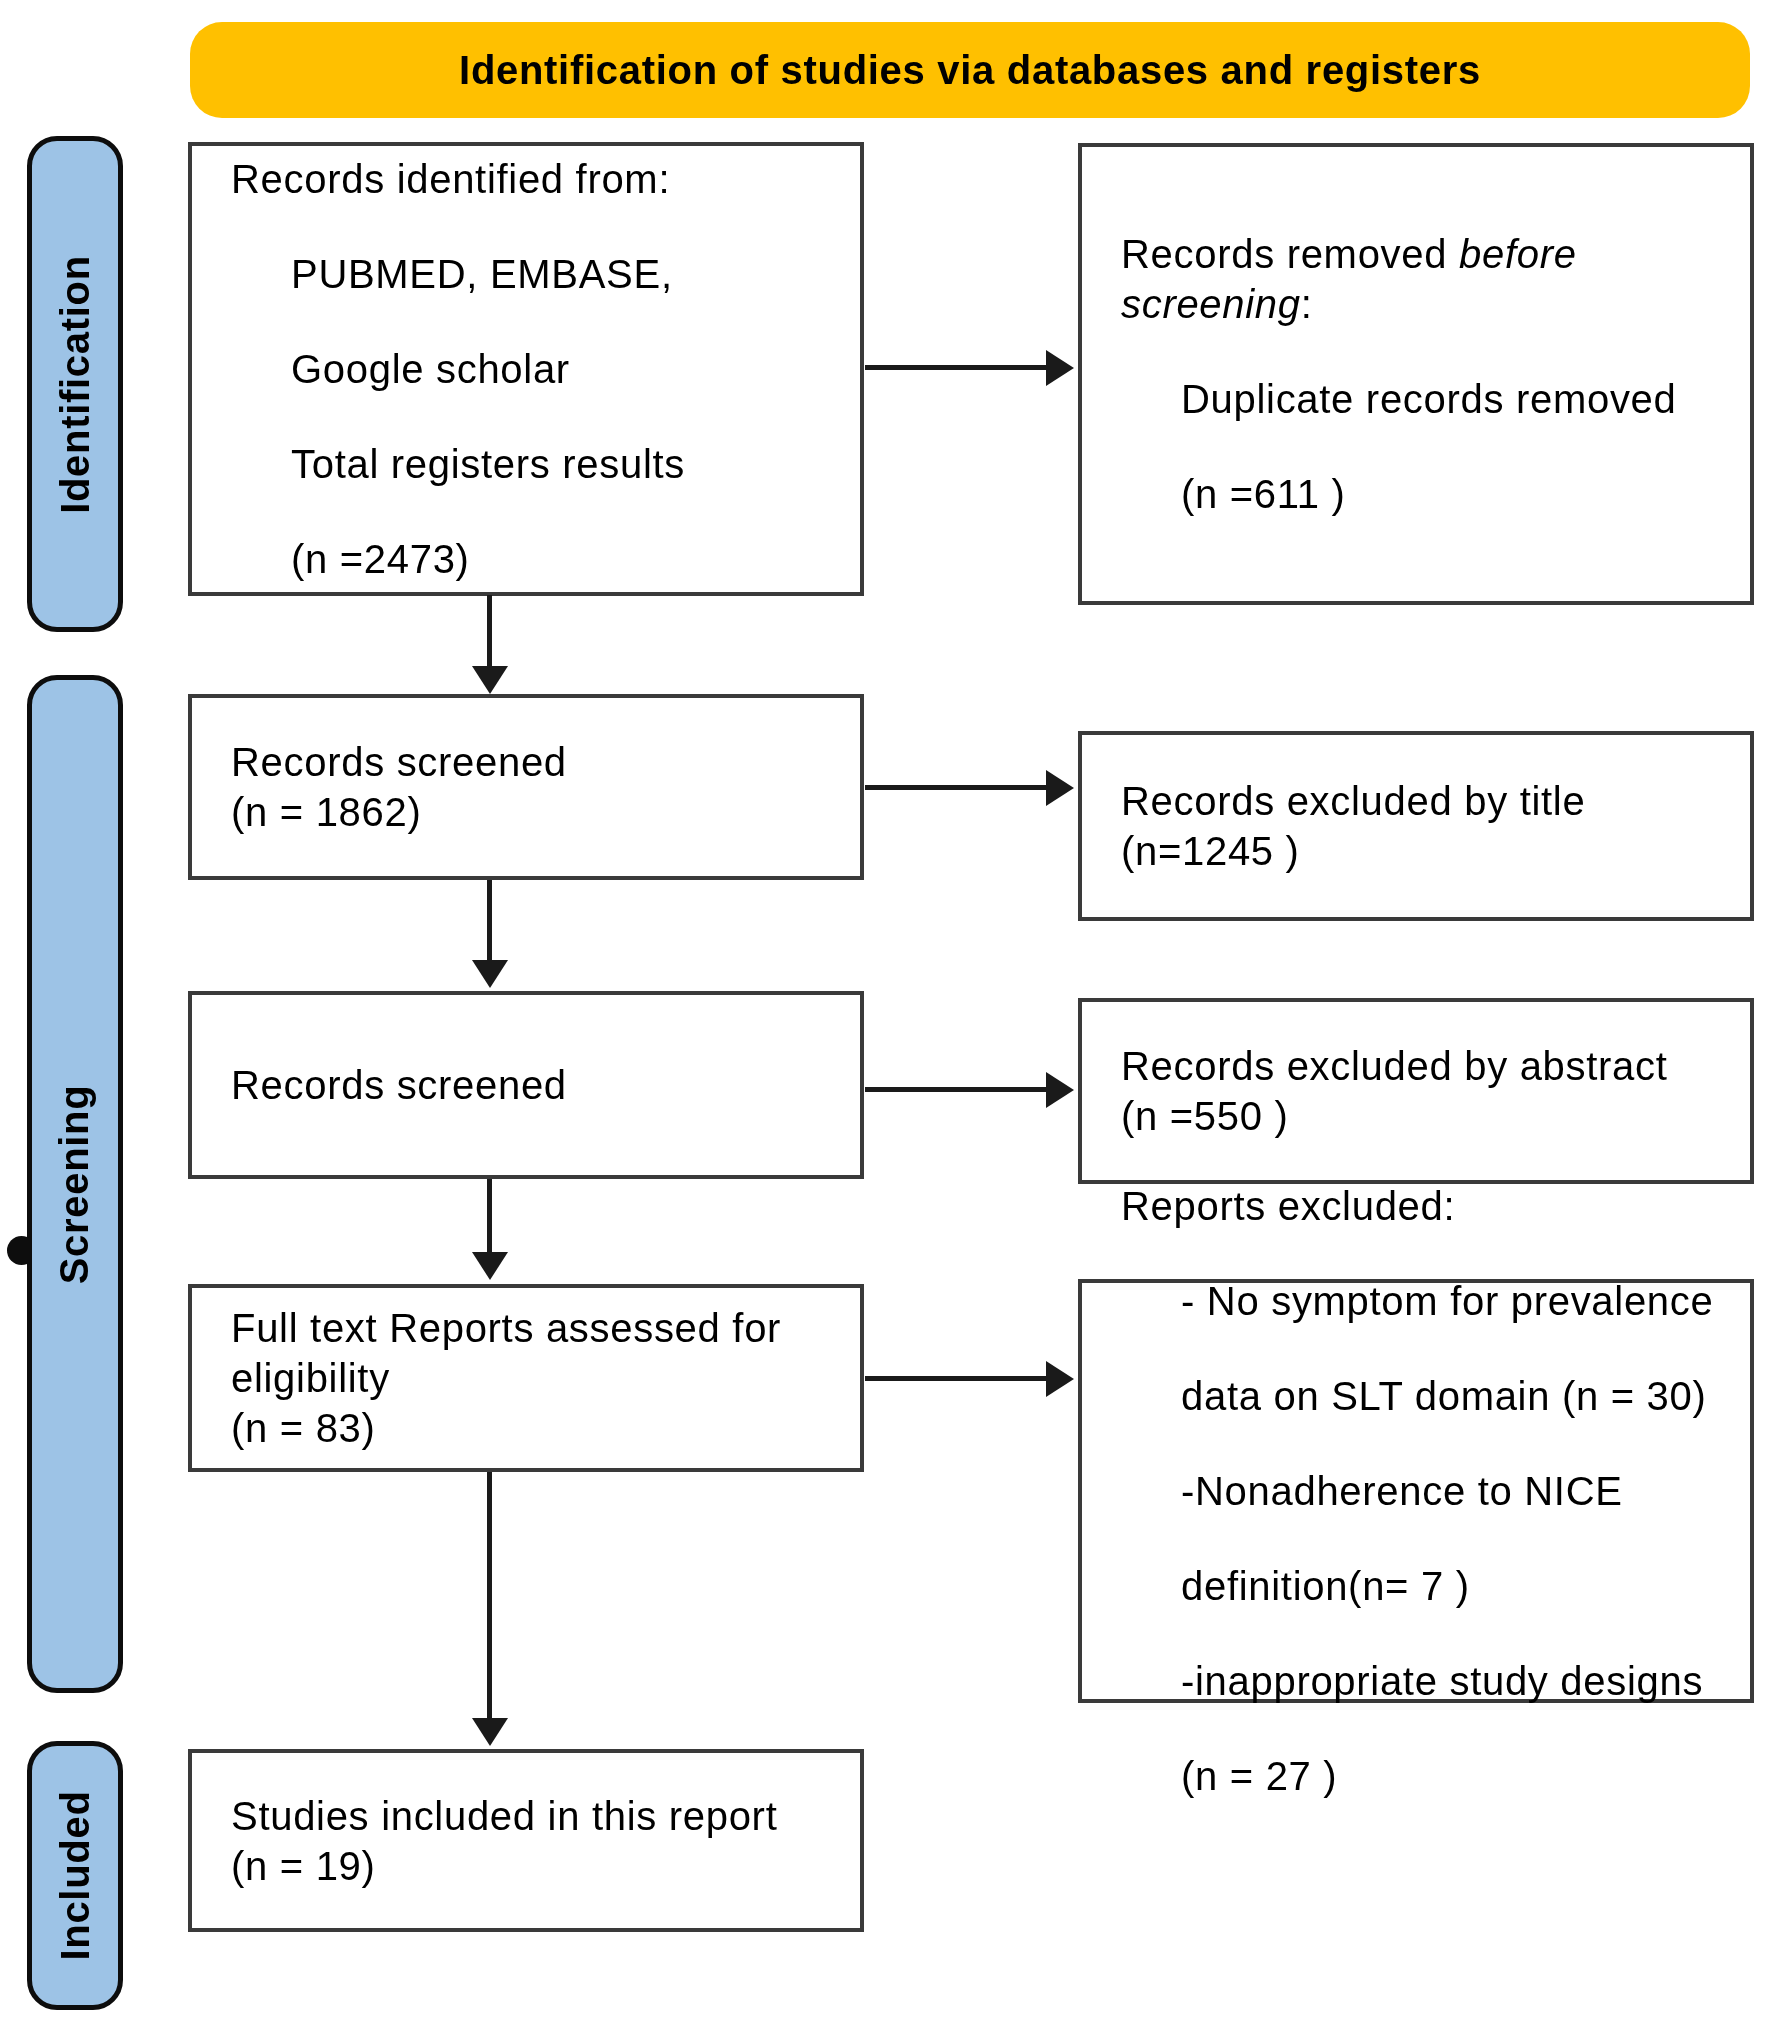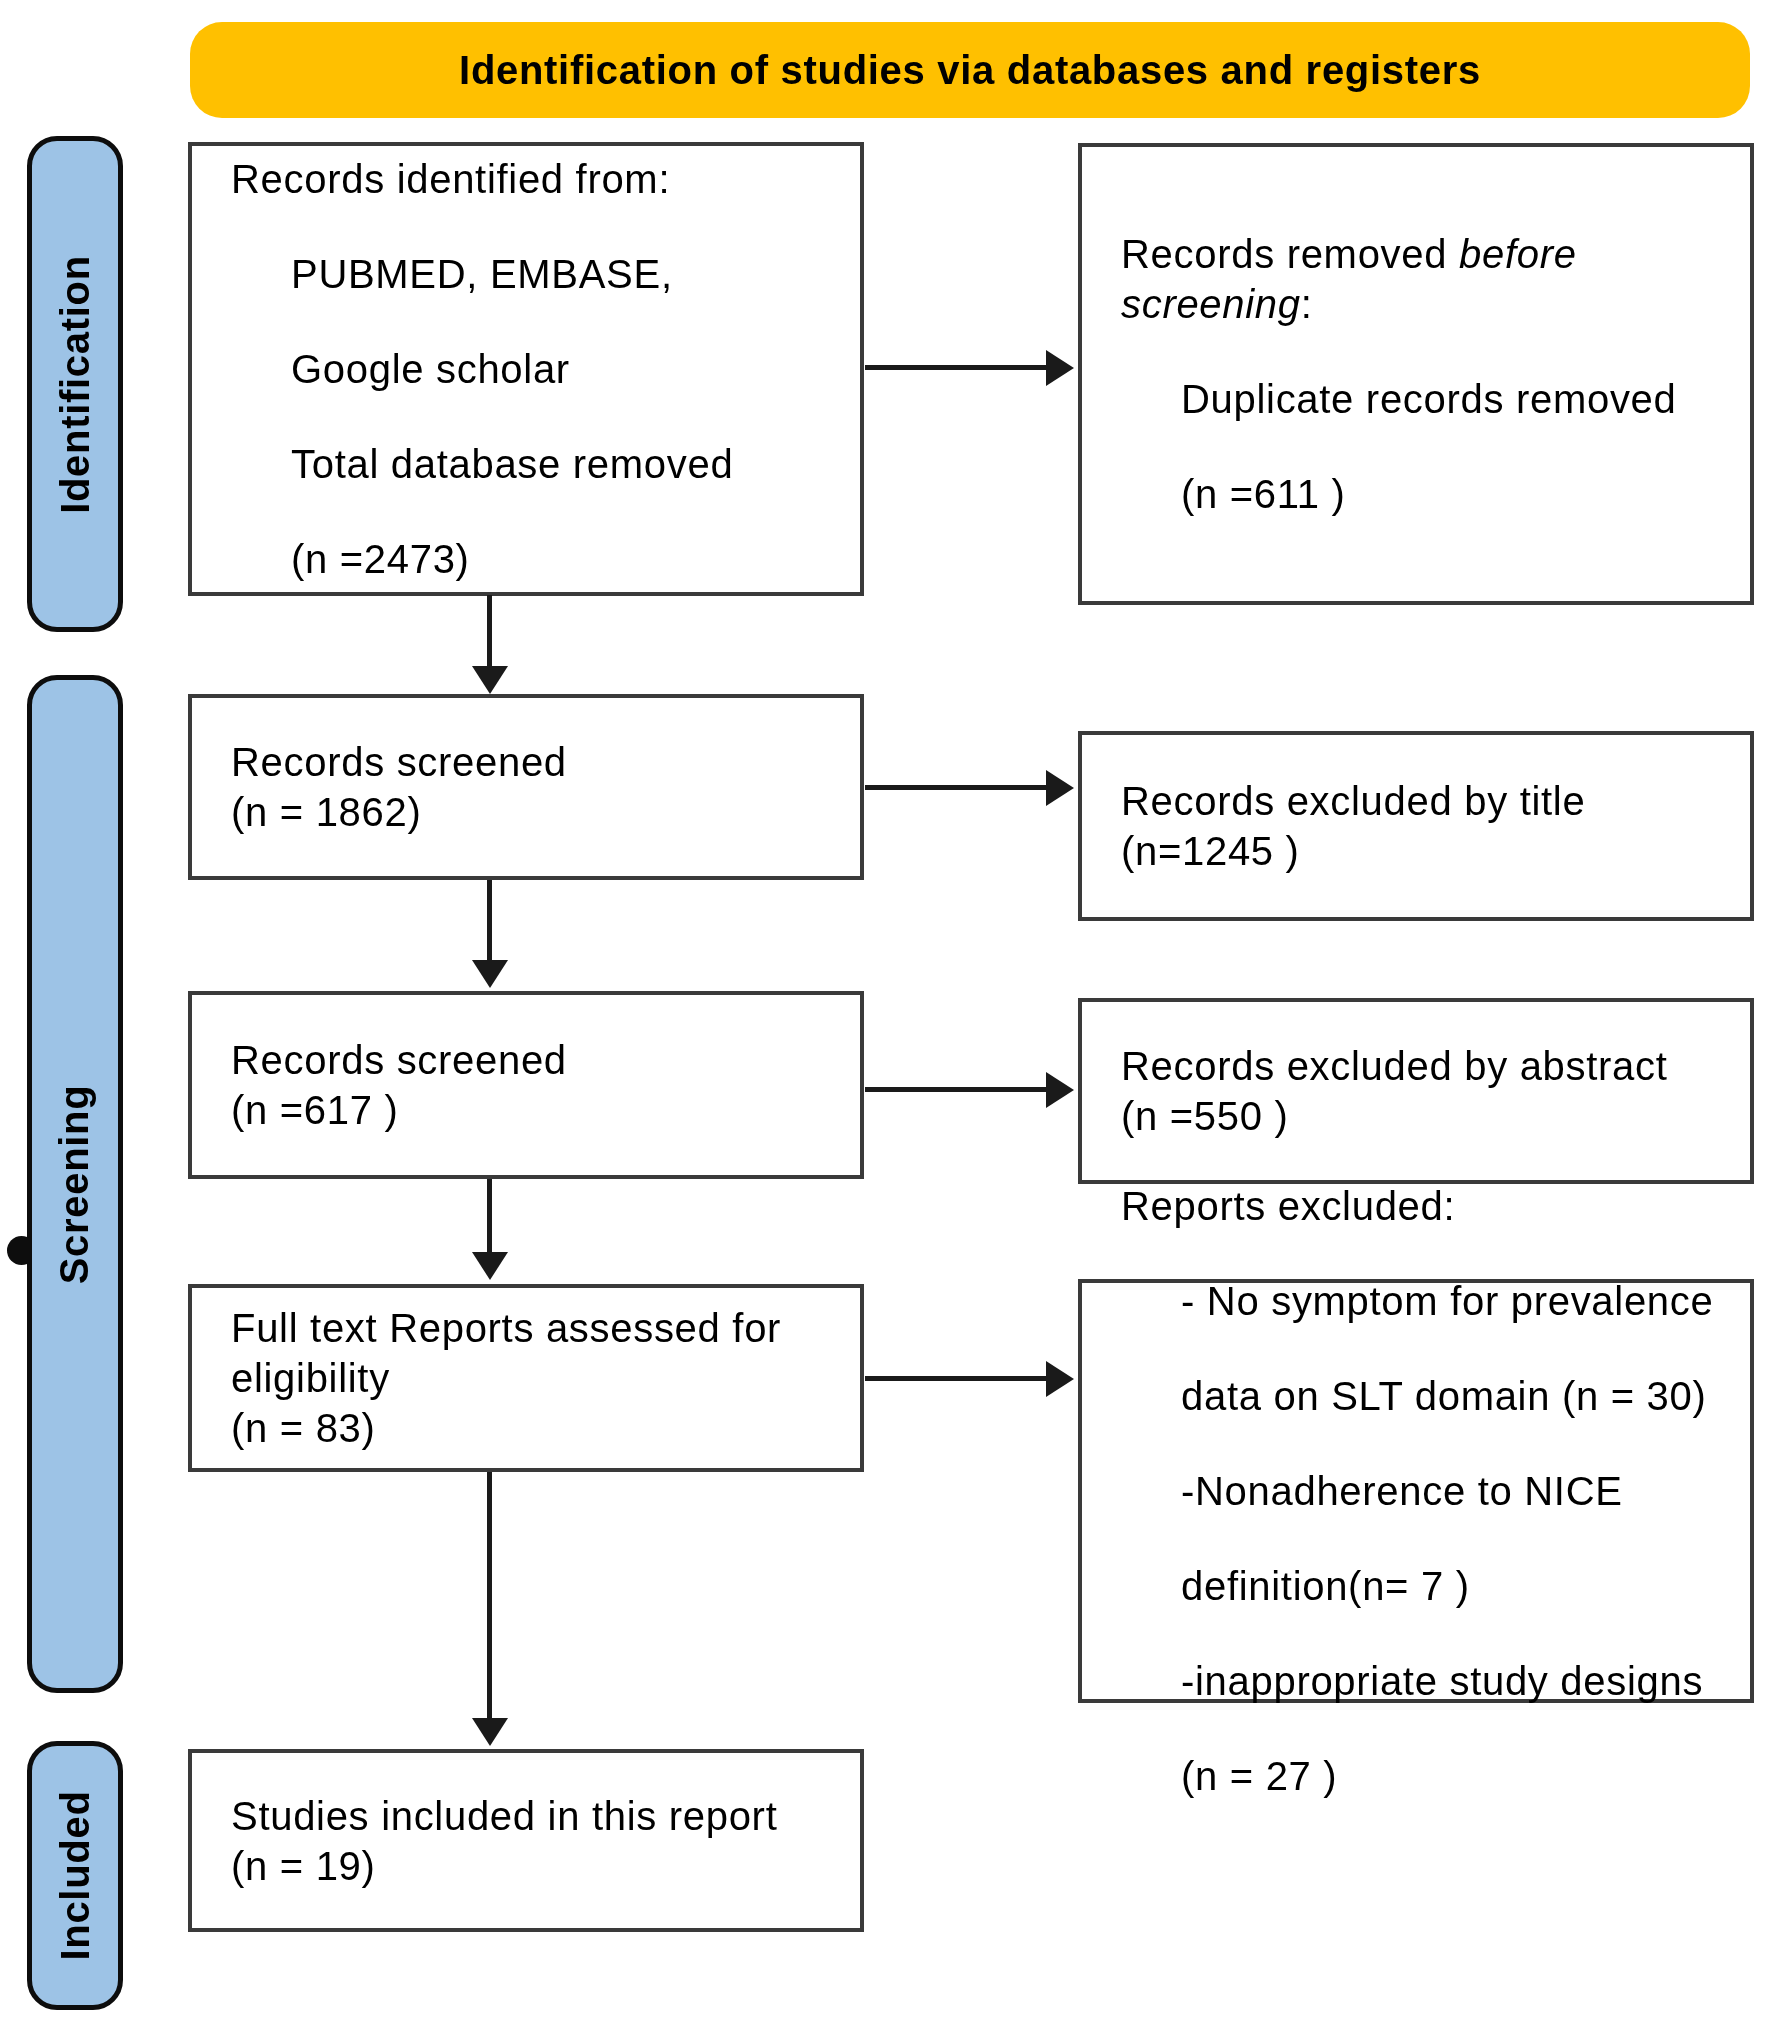--- a/index.html
+++ b/index.html
@@ -97,21 +97,21 @@
   </div>
   <div class="stage" style="top:1741px;height:269px;">
     <span class="vtext">Included</span>
   </div>
 
   <div class="box" style="left:188px;top:142px;width:676px;height:454px;">
     <div class="line">Records identified from:</div>
     <div class="line indent">PUBMED, EMBASE,</div>
     <div class="line indent">Google scholar</div>
     <div class="spacer"></div>
-    <div class="line indent">Total database removed</div>
+    <div class="line indent">Total registers results</div>
     <div class="line indent">(n =2473)</div>
   </div>
 
   <div class="box" style="left:1078px;top:143px;width:676px;height:462px;">
     <div class="line"><span>Records removed </span><span class="it">before</span></div>
     <div class="line"><span class="it">screening</span><span>:</span></div>
     <div class="line indent">Duplicate records removed</div>
     <div class="line indent">(n =611 )</div>
   </div>
 
@@ -119,21 +119,20 @@
     <div class="line">Records screened</div>
     <div class="line">(n = 1862)</div>
   </div>
   <div class="box" style="left:1078px;top:695px;width:676px;height:190px;margin-top:36px;">
     <div class="line">Records excluded by title</div>
     <div class="line">(n=1245 )</div>
   </div>
 
   <div class="box" style="left:188px;top:991px;width:676px;height:188px;">
     <div class="line">Records screened</div>
-    <div class="line">(n =617 )</div>
   </div>
   <div class="box" style="left:1078px;top:998px;width:676px;height:186px;">
     <div class="line">Records excluded by abstract</div>
     <div class="line">(n =550 )</div>
   </div>
 
   <div class="box" style="left:188px;top:1284px;width:676px;height:188px;">
     <div class="line">Full text Reports assessed for</div>
     <div class="line">eligibility</div>
     <div class="line">(n = 83)</div>

